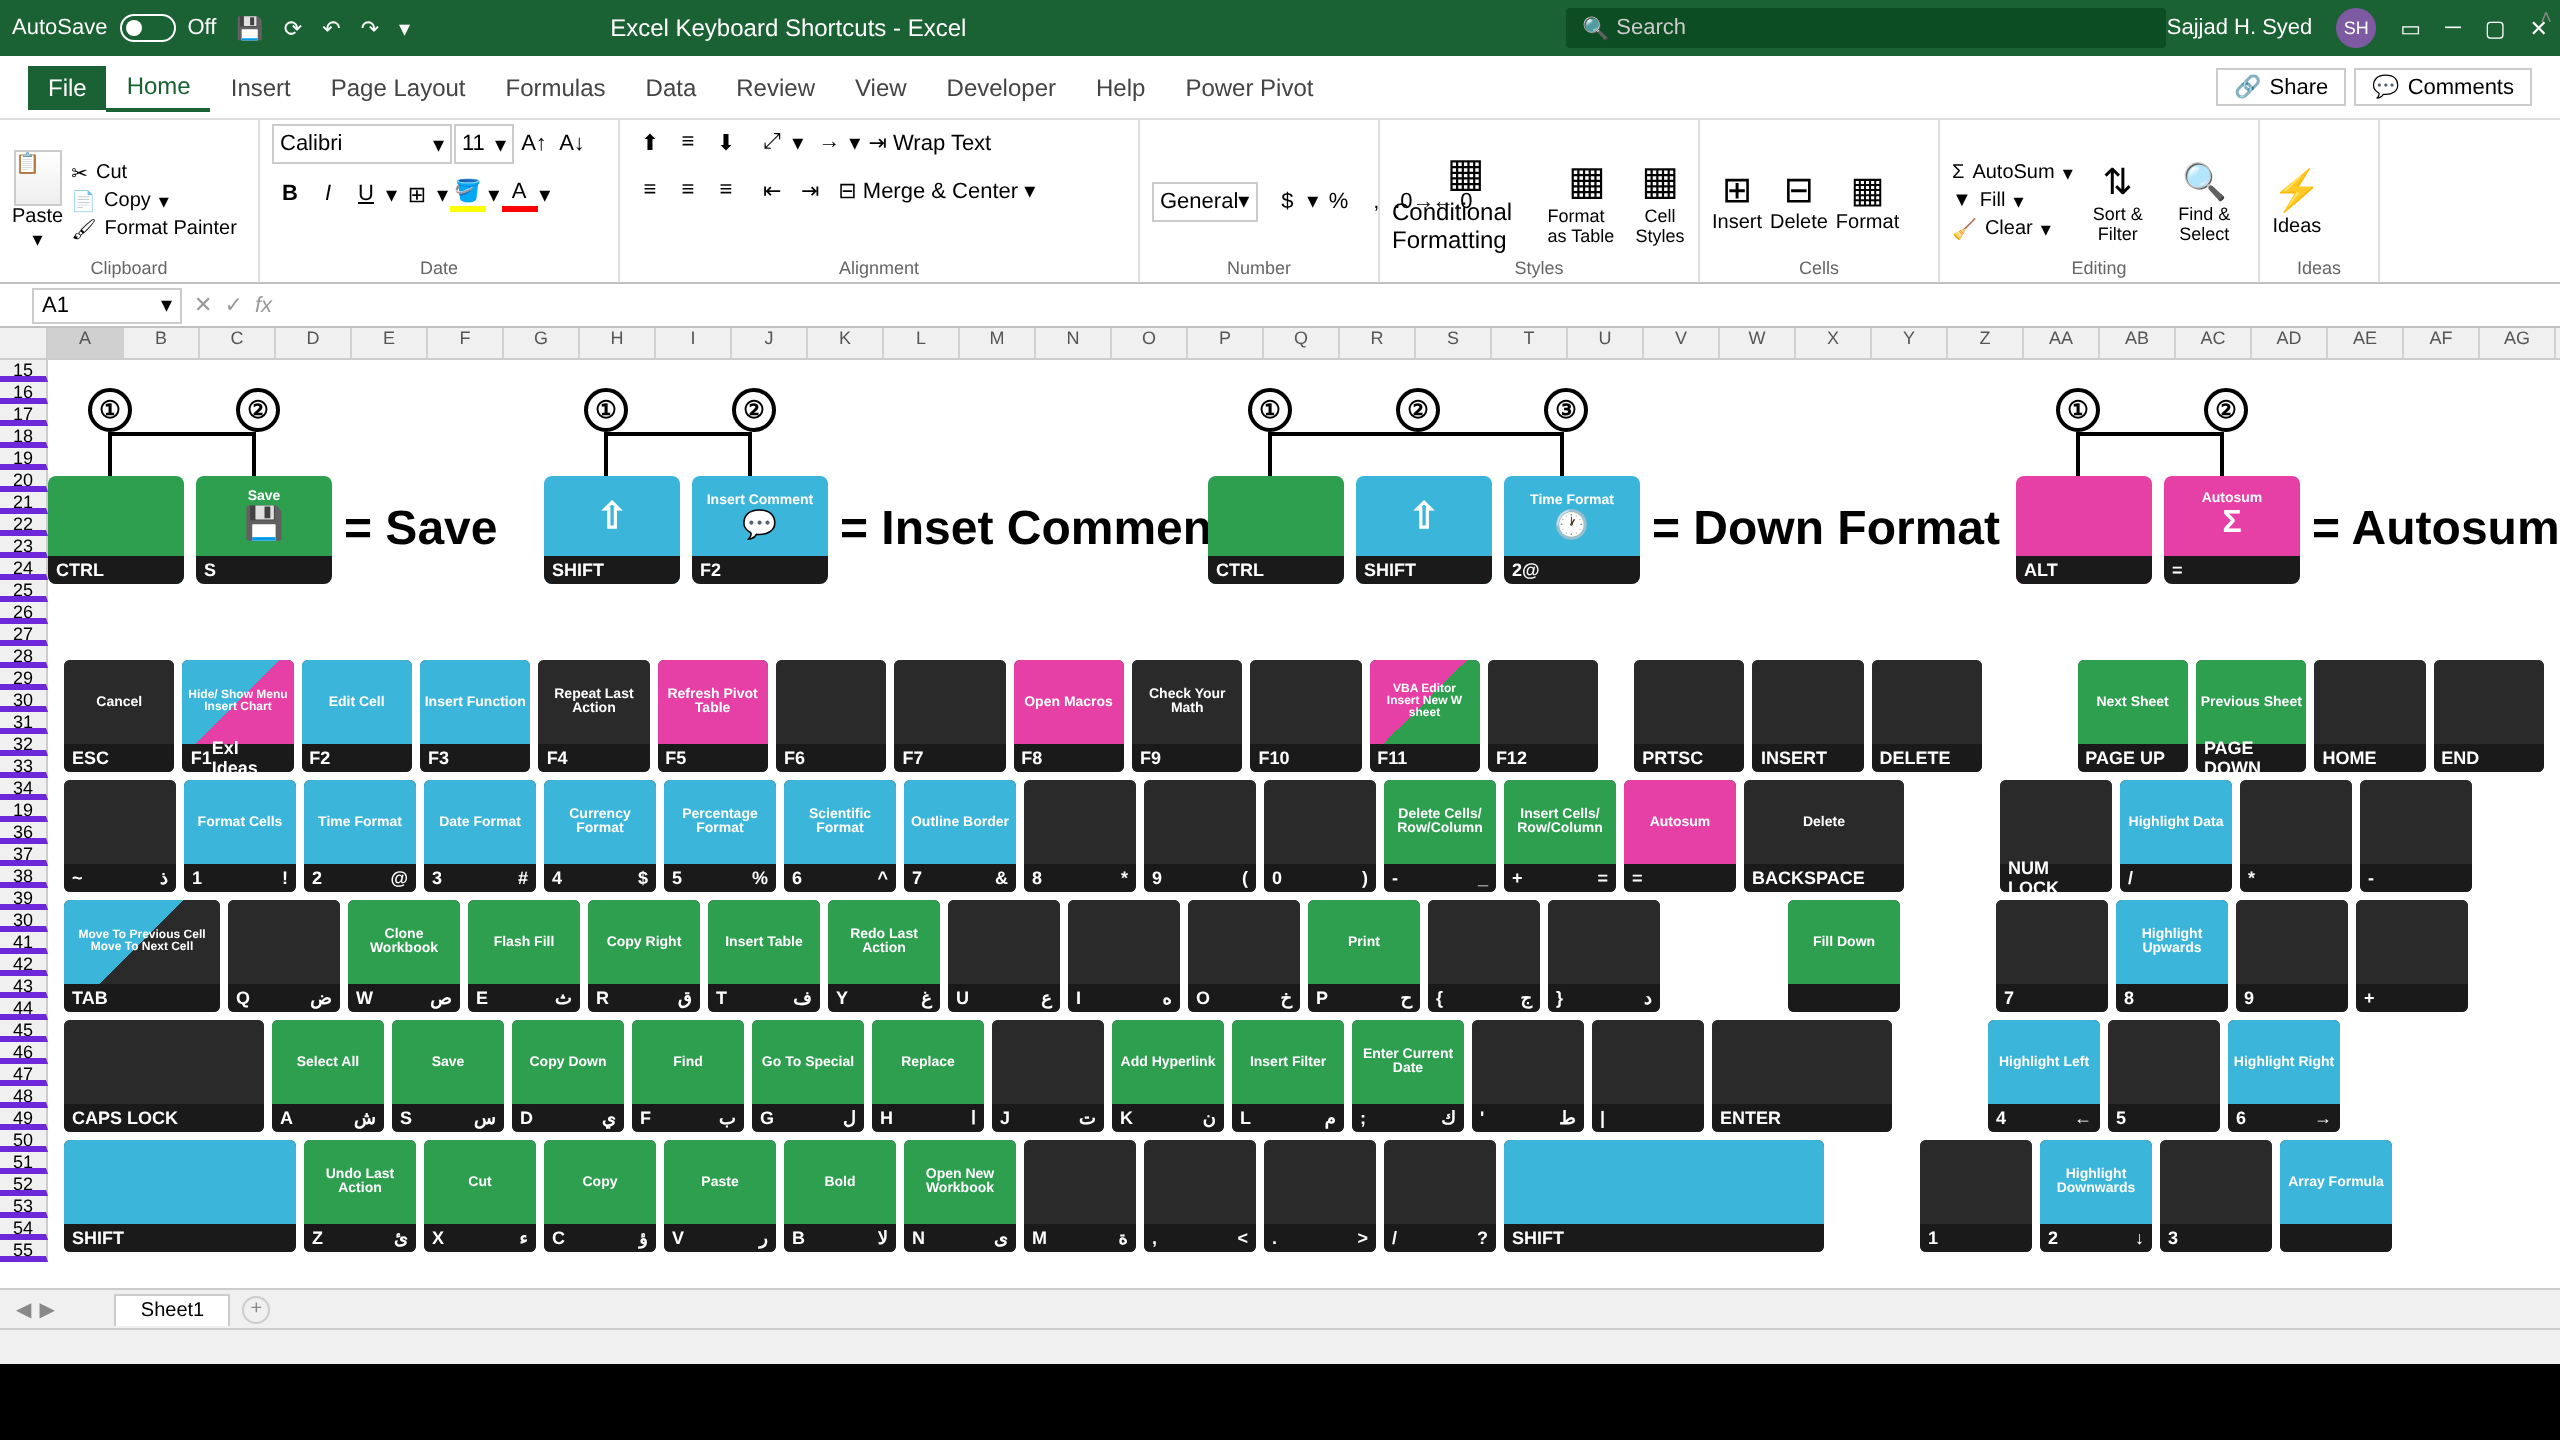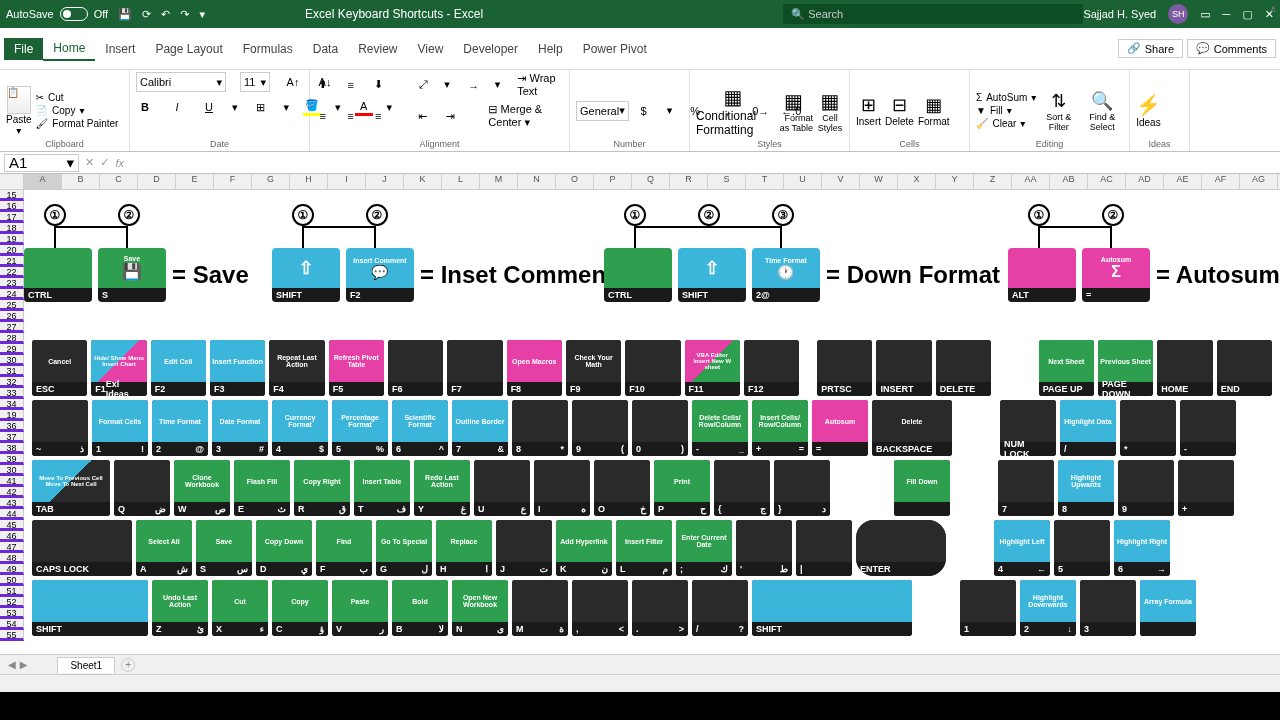--- a/index.html
+++ b/index.html
@@ -6,40 +6,40 @@
 body{background:#000;width:1280px;height:720px;overflow:hidden;font-size:11px}
 .titlebar{background:#1a6133;height:28px;display:flex;align-items:center;padding:0 6px;color:#fff}
 .autosave{display:flex;align-items:center;gap:6px;font-size:11px}
 .toggle{width:28px;height:14px;border:1px solid #fff;border-radius:7px;display:flex;align-items:center;padding:0 2px}
 .toggle-knob{width:8px;height:8px;background:#fff;border-radius:50%}
 .title-icons{display:flex;gap:10px;margin-left:10px;align-items:center}
 .title-center{flex:1;text-align:left;padding-left:100px;font-size:12px}
 .search-box{background:#0d4d24;width:300px;height:20px;display:flex;align-items:center;padding:0 8px;color:#ccc;border-radius:2px}
 .title-right{display:flex;align-items:center;gap:12px;font-size:11px}
 .avatar{width:20px;height:20px;background:#7e5aa2;border-radius:50%;display:flex;align-items:center;justify-content:center;font-size:9px}
-.ribbon-tabs{background:#fff;height:42px;display:flex;align-items:center;padding:0 4px;border-bottom:1px solid #ddd}
+.ribbon-tabs{background:#fff;height:32px;display:flex;align-items:center;padding:0 14px;border-bottom:1px solid #ddd}
 .tab{padding:4px 10px;font-size:12px;color:#444;cursor:pointer}
 .tab.file{background:#1a6133;color:#fff}
 .tab.active{border-bottom:2px solid #1a6133;color:#1a6133}
 .ribbon-right{margin-left:auto;display:flex;gap:4px}
 .share-btn{border:1px solid #ccc;padding:2px 8px;font-size:11px;display:flex;align-items:center;gap:4px}
 .ribbon{background:#fff;height:82px;display:flex;border-bottom:1px solid #c0c0c0}
 .rgroup{display:flex;flex-direction:column;border-right:1px solid #e0e0e0;padding:2px 6px;position:relative}
 .rgroup-label{position:absolute;bottom:2px;left:0;right:0;text-align:center;font-size:9px;color:#666}
 .rgroup-body{flex:1;display:flex;align-items:center;gap:4px}
 .paste-btn{display:flex;flex-direction:column;align-items:center;font-size:10px}
 .paste-icon{width:24px;height:28px;background:linear-gradient(#fff,#eee);border:1px solid #ccc;position:relative}
 .small-btns{display:flex;flex-direction:column;gap:2px;font-size:10px}
 .small-btn{display:flex;align-items:center;gap:4px}
 .font-select{width:90px;height:20px;border:1px solid #ccc;font-size:11px;padding:0 3px;display:flex;align-items:center;justify-content:space-between}
 .size-select{width:30px;height:20px;border:1px solid #ccc;font-size:11px;padding:0 3px;display:flex;align-items:center;justify-content:space-between}
-.btn-row{display:flex;gap:14px;align-items:center}
+.btn-row{display:flex;gap:1px;align-items:center}
 .ico-btn{width:18px;height:18px;display:flex;align-items:center;justify-content:center;font-size:11px}
 .namebox{background:#fff;height:22px;display:flex;align-items:center;border-bottom:1px solid #c0c0c0}
-.name-input{width:75px;border:1px solid #ccc;height:18px;margin-left:4px;padding:0 4px;font-size:15px;display:flex;align-items:center;justify-content:space-between}
+.name-input{width:75px;border:1px solid #ccc;height:18px;margin-left:16px;padding:0 4px;font-size:11px;display:flex;align-items:center;justify-content:space-between}
 .fx-area{display:flex;align-items:center;gap:6px;margin-left:6px;flex:1;color:#999}
 .sheet{background:#fff;flex:1;position:relative;height:480px;overflow:hidden}
 .col-headers{display:flex;height:16px;background:#f0f0f0;border-bottom:1px solid #ccc}
 .rowh{width:24px;border-right:1px solid #ccc;font-size:9px;text-align:center;background:#f0f0f0}
 .colh{width:38px;border-right:1px solid #d0d0d0;font-size:9px;text-align:center;color:#555}
 .colh.sel{background:#d0d0d0}
 .rows-area{display:flex}
 .row-headers{display:flex;flex-direction:column}
 .row-headers .rowh{height:11px;border-bottom:3px solid #6d28d9;line-height:11px}
 .content{position:absolute;left:24px;top:16px;right:0;bottom:0;background:#fff}
@@ -203,21 +203,21 @@
     <div class="rgroup-label">Number</div>
   </div>
   <div class="rgroup" style="width:160px">
     <div class="rgroup-body">
       <div class="paste-btn">
           <span style="font-size:20px">▦</span>
           <span style="font-size:12px;text-align:left">Conditional Formatting</span>
         </div>
       <div class="paste-btn">
           <span style="font-size:20px">▦</span>
-          <span style="font-size:9px;text-align:right">Format as Table</span>
+          <span style="font-size:9px;text-align:left">Format as Table</span>
         </div>
       <div class="paste-btn">
           <span style="font-size:20px">▦</span>
           <span style="font-size:9px;text-align:center">Cell Styles</span>
         </div>
     </div>
     <div class="rgroup-label">Styles</div>
   </div>
   <div class="rgroup" style="width:120px">
     <div class="rgroup-body">
@@ -918,21 +918,21 @@
               <span>'</span>
               <span>ط</span>
             </div>
           </div>
           <div class="key dark" style="width: 56px;">
             <div class="key-top"></div>
             <div class="key-bot">
               <span>|</span>
             </div>
           </div>
-          <div class="key dark" style="width: 90px; border-radius: 18px;">
+          <div class="key dark" style="width: 90px;">
             <div class="key-top"></div>
             <div class="key-bot">
               <span>ENTER</span>
             </div>
           </div>
           <div style="width: 40px;"></div>
           <div class="key c" style="width: 56px;">
             <div class="key-top">Highlight Left</div>
             <div class="key-bot">
               <span>4</span>

